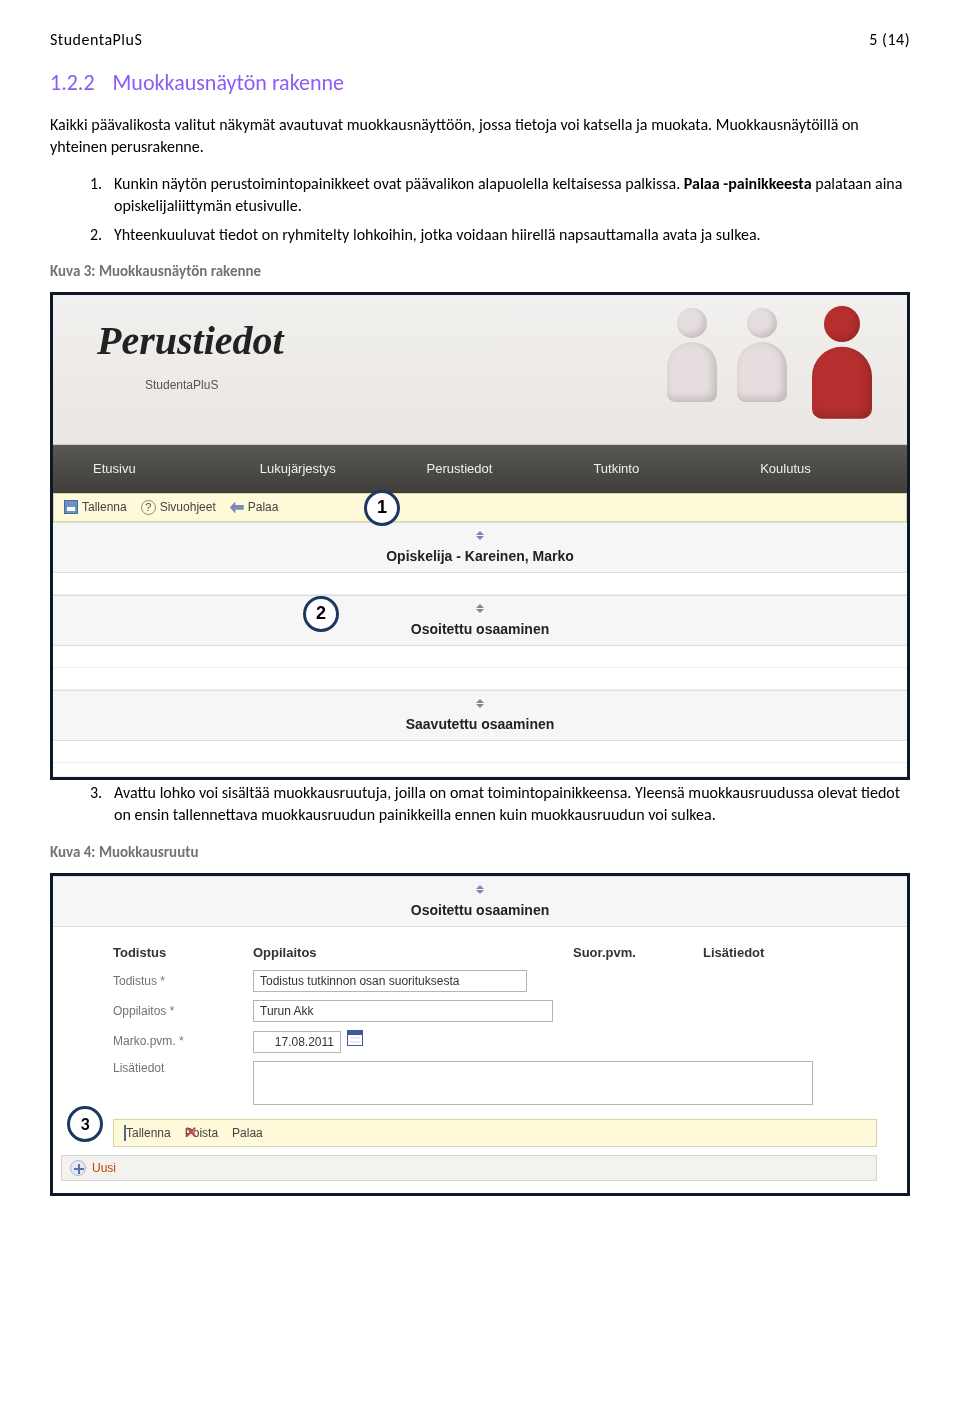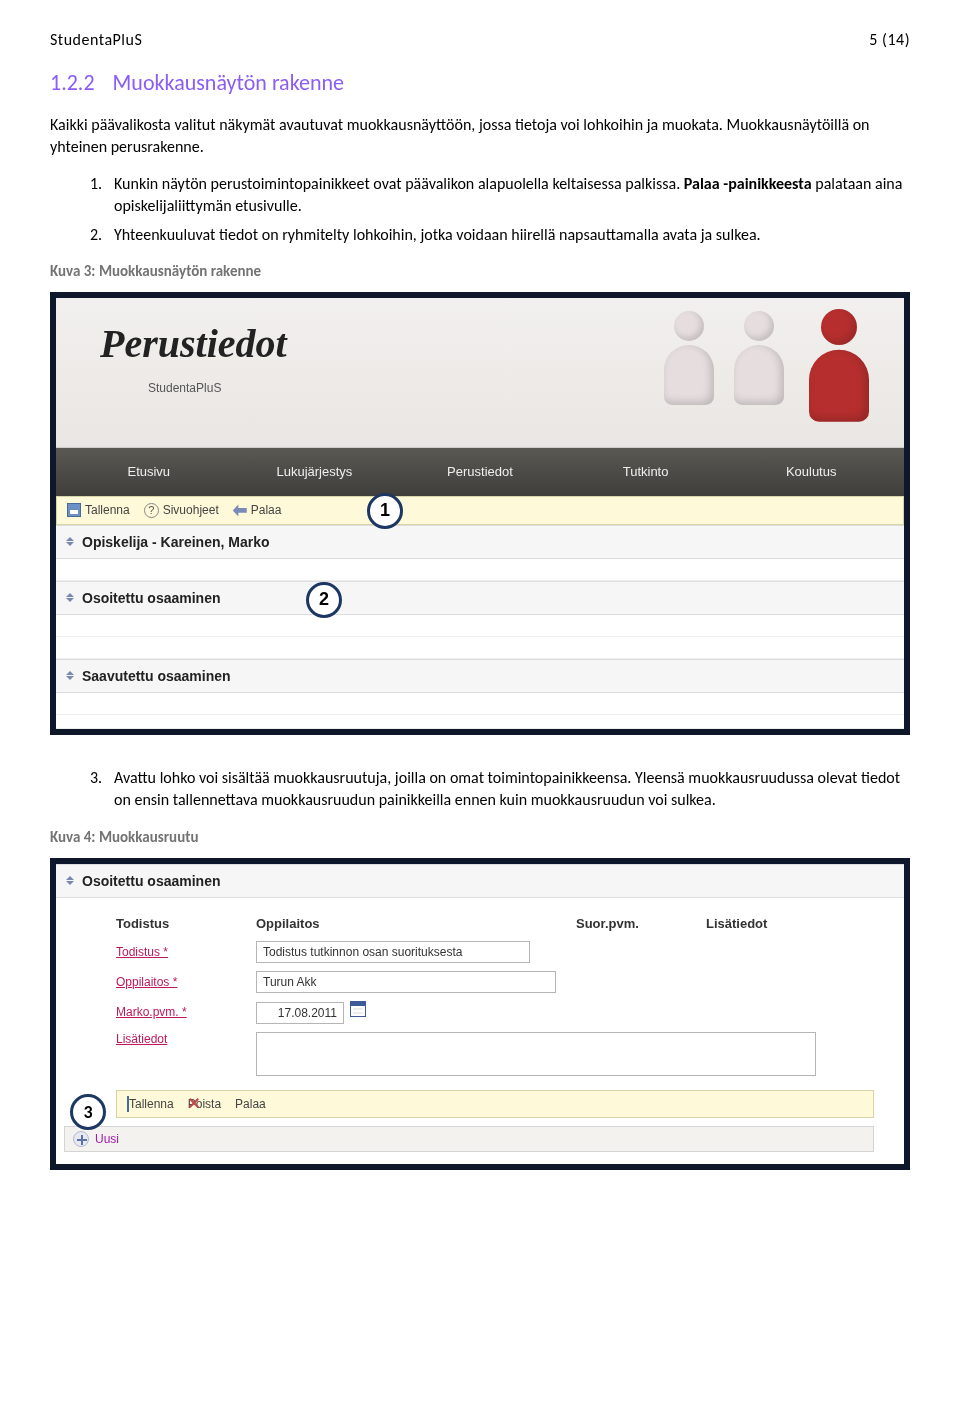--- a/index.html
+++ b/index.html
@@ -43,22 +43,22 @@
 
   .caption {
     color: #737373;
     font-weight: 700;
     font-size: 15px;
     margin: 10px 0 12px 0;
   }
 
   
   .shot {
-    border: 6px solid #0f172a;
-    margin-bottom: 32px;
+    border: 3px solid #0f172a;
+    margin-bottom: 2px;
     background: #fff;
   }
 
   
   .banner {
     position: relative;
     height: 150px;
     background: linear-gradient(#f2f0ee,#e9e6e3);
     border-bottom: 1px solid #ccc;
     overflow: hidden;
@@ -100,21 +100,20 @@
     height: 48px;
     display: flex;
     align-items: center;
     padding: 0 10px;
     color: #eee;
     font-family: Verdana, sans-serif;
     font-size: 13px;
   }
   .navbar .item {
     padding: 0 30px;
-    text-align: center;
     flex: 1;
   }
 
   
   .yellowbar {
     background: #fdf9d9;
     border: 1px solid #d9d4a7;
     padding: 6px 10px;
     display: flex;
     align-items: center;
@@ -137,20 +136,21 @@
     border-bottom: 1px solid #ddd;
     padding: 8px 10px;
     display: flex;
     align-items: center;
     gap: 8px;
     font-family: Verdana, sans-serif;
     font-size: 14px;
     font-weight: 700;
     color: #222;
     position: relative;
+    flex-direction: column;
   }
   .sect .arrows {
     display: inline-flex; flex-direction: column; gap: 1px;
   }
   .arrows .a { width:0;height:0;border-left:4px solid transparent;border-right:4px solid transparent;}
   .arrows .up { border-bottom:4px solid #7a87b0;}
   .arrows .dn { border-top:4px solid #7a87b0;}
   .gap { height: 22px; background: #fff; border-bottom: 1px solid #eee;}
 
   
@@ -178,21 +178,21 @@
     font-weight: 700;
     font-size: 13px;
     padding: 6px 0;
   }
   .form-row {
     display: grid;
     grid-template-columns: 140px 320px 130px 100px;
     align-items: center;
     padding: 4px 0;
   }
-  .form-row label { color: #be185d; font-size: 12px; text-decoration: underline; }
+  .form-row label { color: #737373; font-size: 12px; }
   .form-row .field, .tainput {
     border: 1px solid #b5b5b5;
     background: #fff;
     padding: 3px 6px;
     font-size: 12px;
     font-family: Verdana, sans-serif;
     color: #333;
   }
   .dateicon {
     display: inline-block; width: 16px; height: 16px; margin-left: 6px;
@@ -219,42 +219,42 @@
   .xicon{width:12px;height:12px;position:relative;}
   .xicon::before,.xicon::after{content:"";position:absolute;left:0;top:5px;width:12px;height:2px;background:#c04747;}
   .xicon::before{transform:rotate(45deg);} .xicon::after{transform:rotate(-45deg);}
 
   .uusi-row{
     margin: 0 30px 6px 8px;
     border: 1px solid #d4d4d4;
     background: #f3f2ef;
     padding: 4px 8px;
     display:flex;align-items:center;gap:6px;
-    font-family: Verdana, sans-serif; font-size:12px; color:#a21caf;
+    font-family: Verdana, sans-serif; font-size:12px; color:#c2410c;
   }
   .plus{width:16px;height:16px;border-radius:50%;background:#e8e8f0;border:1px solid #b0b8d4;position:relative;}
   .plus::before,.plus::after{content:"";position:absolute;background:#5a74a8;}
   .plus::before{left:7px;top:3px;width:2px;height:10px;}
   .plus::after{top:7px;left:3px;height:2px;width:10px;}
 
   .badge3-wrap{position:relative;}
 </style>
 </head>
 <body>
 
 <div class="page-header">
   <div class="left">StudentaPluS</div>
   <div class="right">5 (14)</div>
 </div>
 
 <h2 class="section">
   <span class="num">1.2.2</span><span>Muokkausnäytön rakenne</span>
 </h2>
 
-<p class="body">Kaikki päävalikosta valitut näkymät avautuvat muokkausnäyttöön, jossa tietoja voi lohkoihin ja muokata. Muokkausnäytöillä on yhteinen perusrakenne.</p>
+<p class="body">Kaikki päävalikosta valitut näkymät avautuvat muokkausnäyttöön, jossa tietoja voi katsella ja muokata. Muokkausnäytöillä on yhteinen perusrakenne.</p>
 
 <ol class="body-list">
   <li><span class="n">1.</span><span>Kunkin näytön perustoimintopainikkeet ovat päävalikon alapuolella keltaisessa palkissa. </span><b>Palaa -painikkeesta</b><span> palataan aina opiskelijaliittymän etusivulle.</span></li>
   <li><span class="n">2.</span><span>Yhteenkuuluvat tiedot on ryhmitelty lohkoihin, jotka voidaan hiirellä napsauttamalla avata ja sulkea.</span></li>
 </ol>
 
 <div class="caption">Kuva 3: Muokkausnäytön rakenne</div>
 
 <div class="shot">
   <div class="banner">

